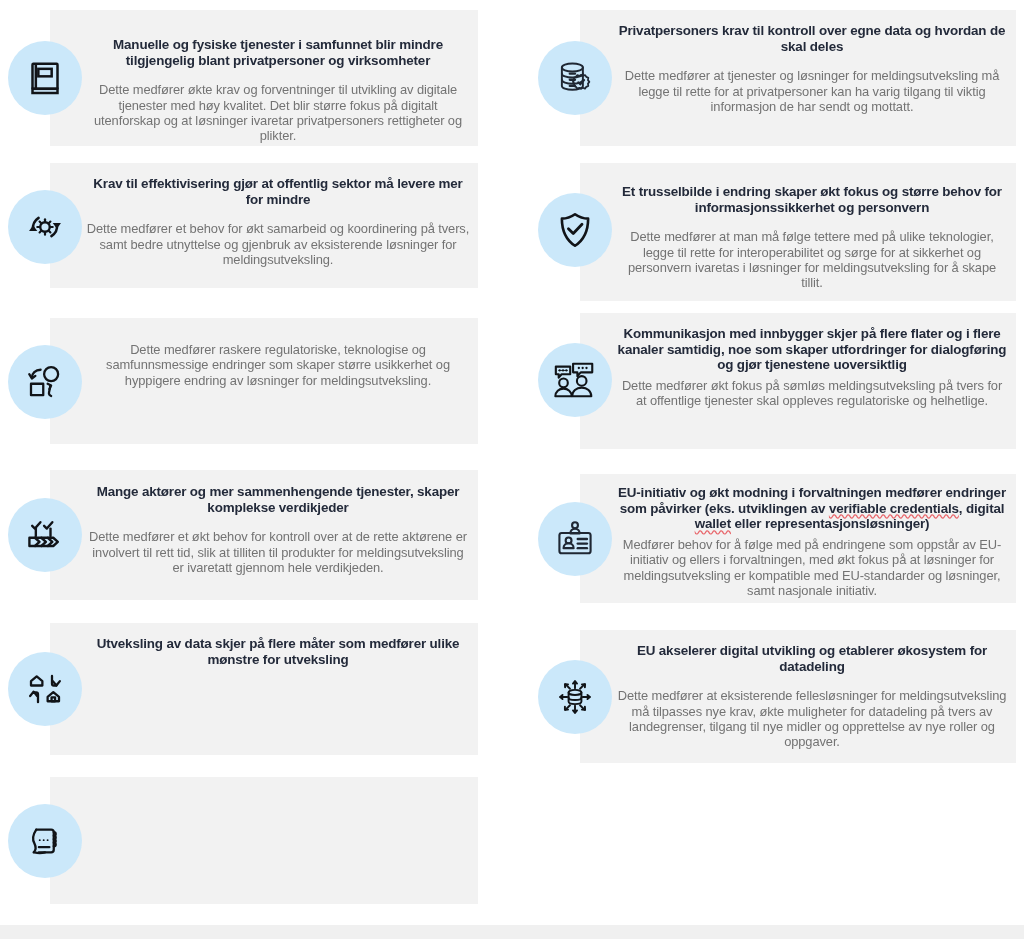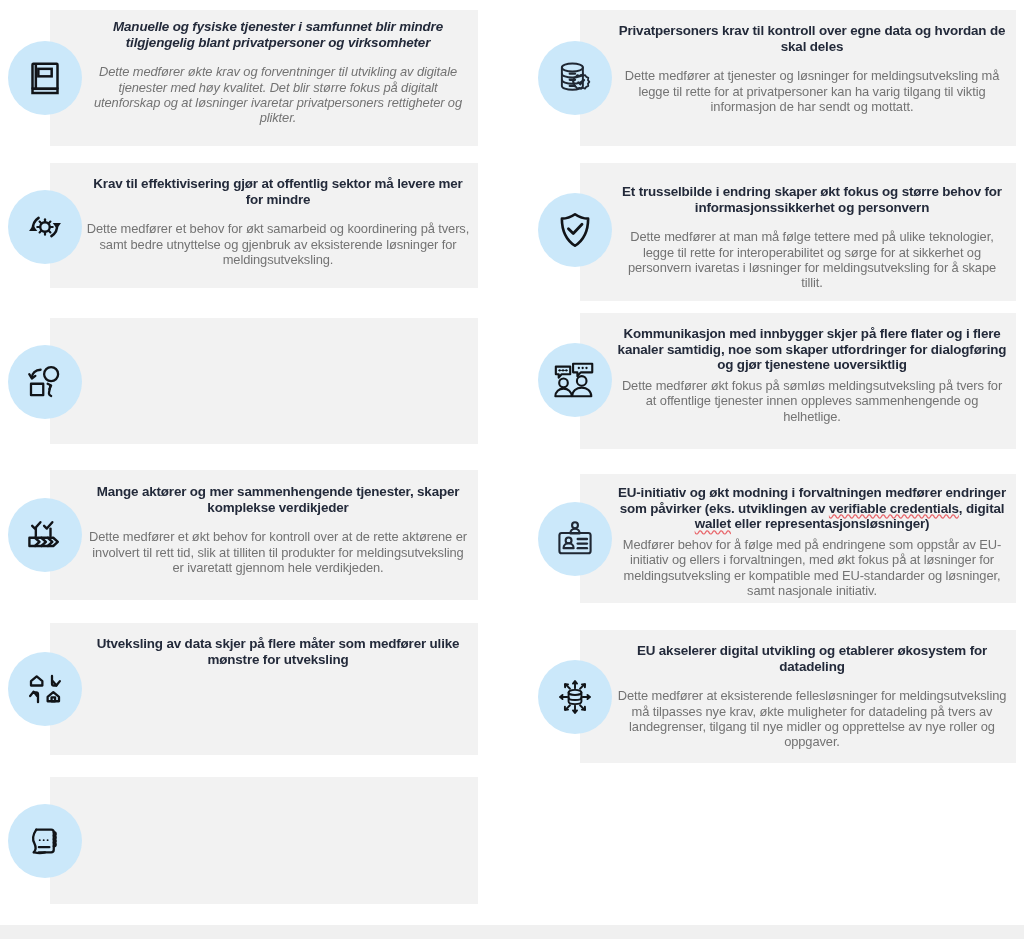--- a/index.html
+++ b/index.html
@@ -95,21 +95,21 @@
   <div class="card" style="left:8px; top:10px; width:470px; height:136px;">
     <div class="card-bg"></div>
     <div class="card-icon" style="top:31px;">
       <svg width="40" height="40" viewBox="0 0 48 48" fill="none" stroke="#111418" stroke-width="3">
         <rect x="9" y="7" width="30" height="30" rx="1"></rect>
         <rect x="16" y="13" width="16" height="9"></rect>
         <line x1="13" y1="7" x2="13" y2="37"></line>
         <rect x="9" y="37" width="30" height="5"></rect>
       </svg>
     </div>
-    <div class="card-body" style="top:9px;font-style:italic;">
+    <div class="card-body" style="top:27px;">
       <div class="card-title">Manuelle og fysiske tjenester i samfunnet blir mindre tilgjengelig blant privatpersoner og virksomheter</div>
       <div class="card-text">Dette medfører økte krav og forventninger til utvikling av digitale tjenester med høy kvalitet. Det blir større fokus på digitalt utenforskap og at løsninger ivaretar privatpersoners rettigheter og plikter.</div>
     </div>
   </div>
 
   <div class="card" style="left:8px; top:163px; width:470px; height:125px;">
     <div class="card-bg"></div>
     <div class="card-icon" style="top:27px;">
       <svg width="44" height="44" viewBox="0 0 48 48" fill="none" stroke="#111418" stroke-width="2.6" stroke-linecap="round">
         <circle cx="24" cy="24" r="5.2" fill="none"></circle>
@@ -142,20 +142,21 @@
         <circle cx="31" cy="15" r="8"></circle>
         <rect x="8" y="26" width="14" height="13"></rect>
         <path d="M19 10 C13 10 9 14 9 19"></path>
         <polyline points="6,15 9,20 13,17"></polyline>
         <path d="M29 29 C29 35 25 39 20 39" stroke="none"></path>
         <path d="M30 28 C30 34 26 38 31 40"></path>
         <polyline points="27,26 31,28 29,32"></polyline>
       </svg>
     </div>
     <div class="card-body" style="top:24px;">
+      <div class="card-text">Dette medfører raskere regulatoriske, teknologise og samfunnsmessige endringer som skaper større usikkerhet og hyppigere endring av løsninger for meldingsutveksling.</div>
     </div>
   </div>
 
   <div class="card" style="left:8px; top:470px; width:470px; height:130px;">
     <div class="card-bg"></div>
     <div class="card-icon" style="top:28px;">
       <svg width="44" height="44" viewBox="0 0 48 48" fill="none" stroke="#111418" stroke-width="2.6" stroke-linecap="round" stroke-linejoin="round">
         <polyline points="10,14 13,17 19,10"></polyline>
         <polyline points="23,14 26,17 32,10"></polyline>
         <line x1="14" y1="17" x2="14" y2="25"></line>
@@ -258,21 +259,21 @@
         <circle cx="32" cy="11.5" r="1.2" fill="#111418" stroke="none"></circle>
         <circle cx="36" cy="11.5" r="1.2" fill="#111418" stroke="none"></circle>
         <circle cx="12" cy="27" r="4.5"></circle>
         <path d="M3.5 41 c0 -5 3.8 -8 8.5 -8 s8.5 3 8.5 8 z"></path>
         <circle cx="31" cy="25" r="5"></circle>
         <path d="M21 41 c0 -5.5 4.4 -9 10 -9 s10 3.5 10 9 z"></path>
       </svg>
     </div>
     <div class="card-body" style="top:13px;">
       <div class="card-title">Kommunikasjon med innbygger skjer på flere flater og i flere kanaler samtidig, noe som skaper utfordringer for dialogføring og gjør tjenestene uoversiktlig</div>
-      <div class="card-text">Dette medfører økt fokus på sømløs meldingsutveksling på tvers for at offentlige tjenester innen oppleves sammenhengende og helhetlige.</div>
+      <div class="card-text">Dette medfører økt fokus på sømløs meldingsutveksling på tvers for at offentlige tjenester skal oppleves regulatoriske og helhetlige.</div>
     </div>
   </div>
 
   <div class="card tight" style="left:538px; top:474px; width:478px; height:129px;">
     <div class="card-bg"></div>
     <div class="card-icon" style="top:28px;">
       <svg width="44" height="44" viewBox="0 0 48 48" fill="none" stroke="#1f2733" stroke-width="2.3" stroke-linecap="round" stroke-linejoin="round">
         <circle cx="24" cy="9" r="3.2"></circle>
         <path d="M19 18 c0 -3 2.2 -5.2 5 -5.2 s5 2.2 5 5.2 z"></path>
         <rect x="7" y="17.5" width="34" height="22" rx="2.5"></rect>

